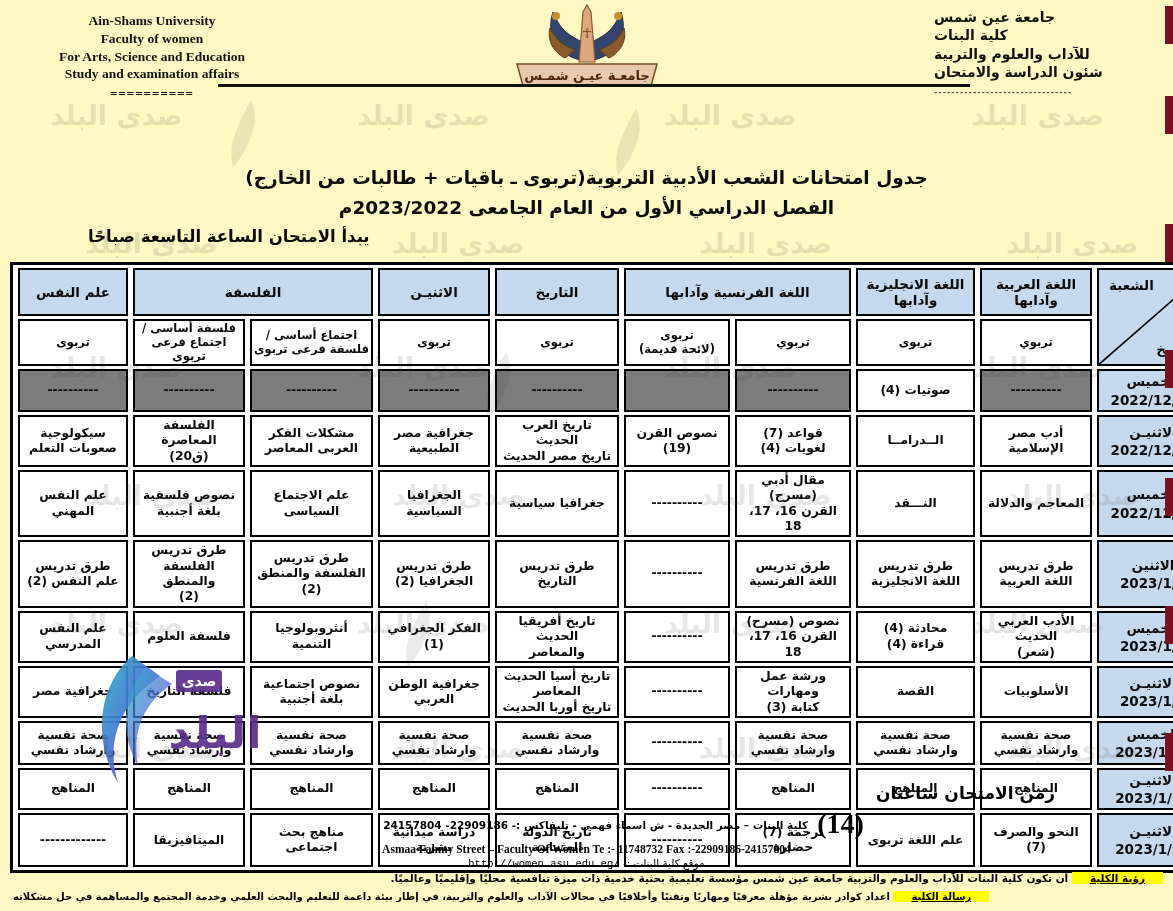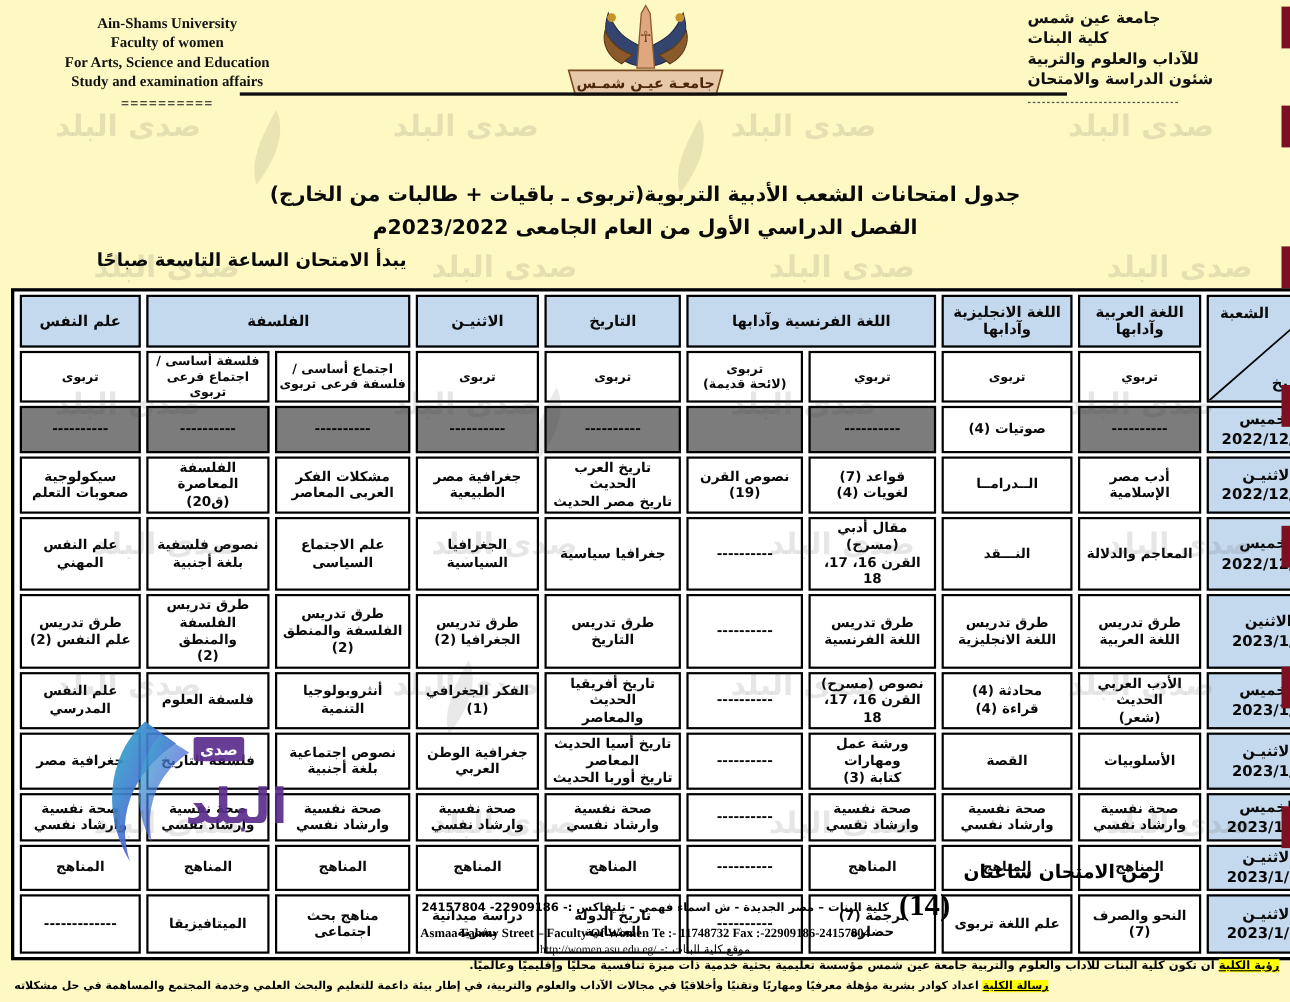--- a/index.html
+++ b/index.html
@@ -44,26 +44,26 @@
   .corner .c-bot{position:absolute;bottom:7px;right:8px;font-size:13.5px;}
 
   
   .duration-note{right:118px;top:783px;direction:rtl;font-size:17px;font-weight:bold;z-index:3;}
   .f1{top:808px;left:0;width:100%;text-align:center;direction:rtl;z-index:3;margin-left:37px;}
   .f1 .pagenum{font-family:"Liberation Serif",serif;font-size:28px;font-weight:bold;vertical-align:middle;}
   .f1 .addr-ar{font-size:10.5px;font-weight:bold;margin-right:4px;}
   .f2{top:843px;left:0;width:100%;text-align:center;font-family:"Liberation Serif",serif;
       font-weight:bold;font-size:11.5px;z-index:3;}
   .f3{top:857px;left:0;width:100%;text-align:center;direction:rtl;font-size:10.5px;z-index:3;}
-  .f3 .url{direction:ltr;unicode-bidi:bidi-override;font-family:Liberation Serif, serif;}
+  .f3 .url{direction:ltr;unicode-bidi:bidi-override;font-family:Liberation Mono, monospace;}
   .vision{top:872px;right:10px;width:1150px;text-align:right;direction:rtl;
           font-size:10.5px;font-weight:bold;z-index:3;}
   .mission{top:891px;right:10px;width:1150px;text-align:left;direction:rtl;
           font-size:10px;font-weight:bold;z-index:3;}
-  .hl{background:#ffff00;text-decoration:underline;padding:0 0;}
+  .hl{background:#ffff00;text-decoration:underline;padding:0 18px;}
 
   
   .wml{position:absolute;left:0;top:0;width:1173px;height:911px;pointer-events:none;z-index:2;}
   .wm{position:absolute;font-size:27px;font-weight:bold;color:rgba(60,60,60,0.13);
       direction:rtl;white-space:nowrap;}
   .wmurl{position:absolute;left:362px;top:752px;font-size:34px;font-weight:bold;
          letter-spacing:2px;color:rgba(110,110,110,0.35);}
   .rs{position:absolute;right:0;width:8px;height:38px;background:#7d0f22;}
   .feather{position:absolute;opacity:0.10;}
 </style>

